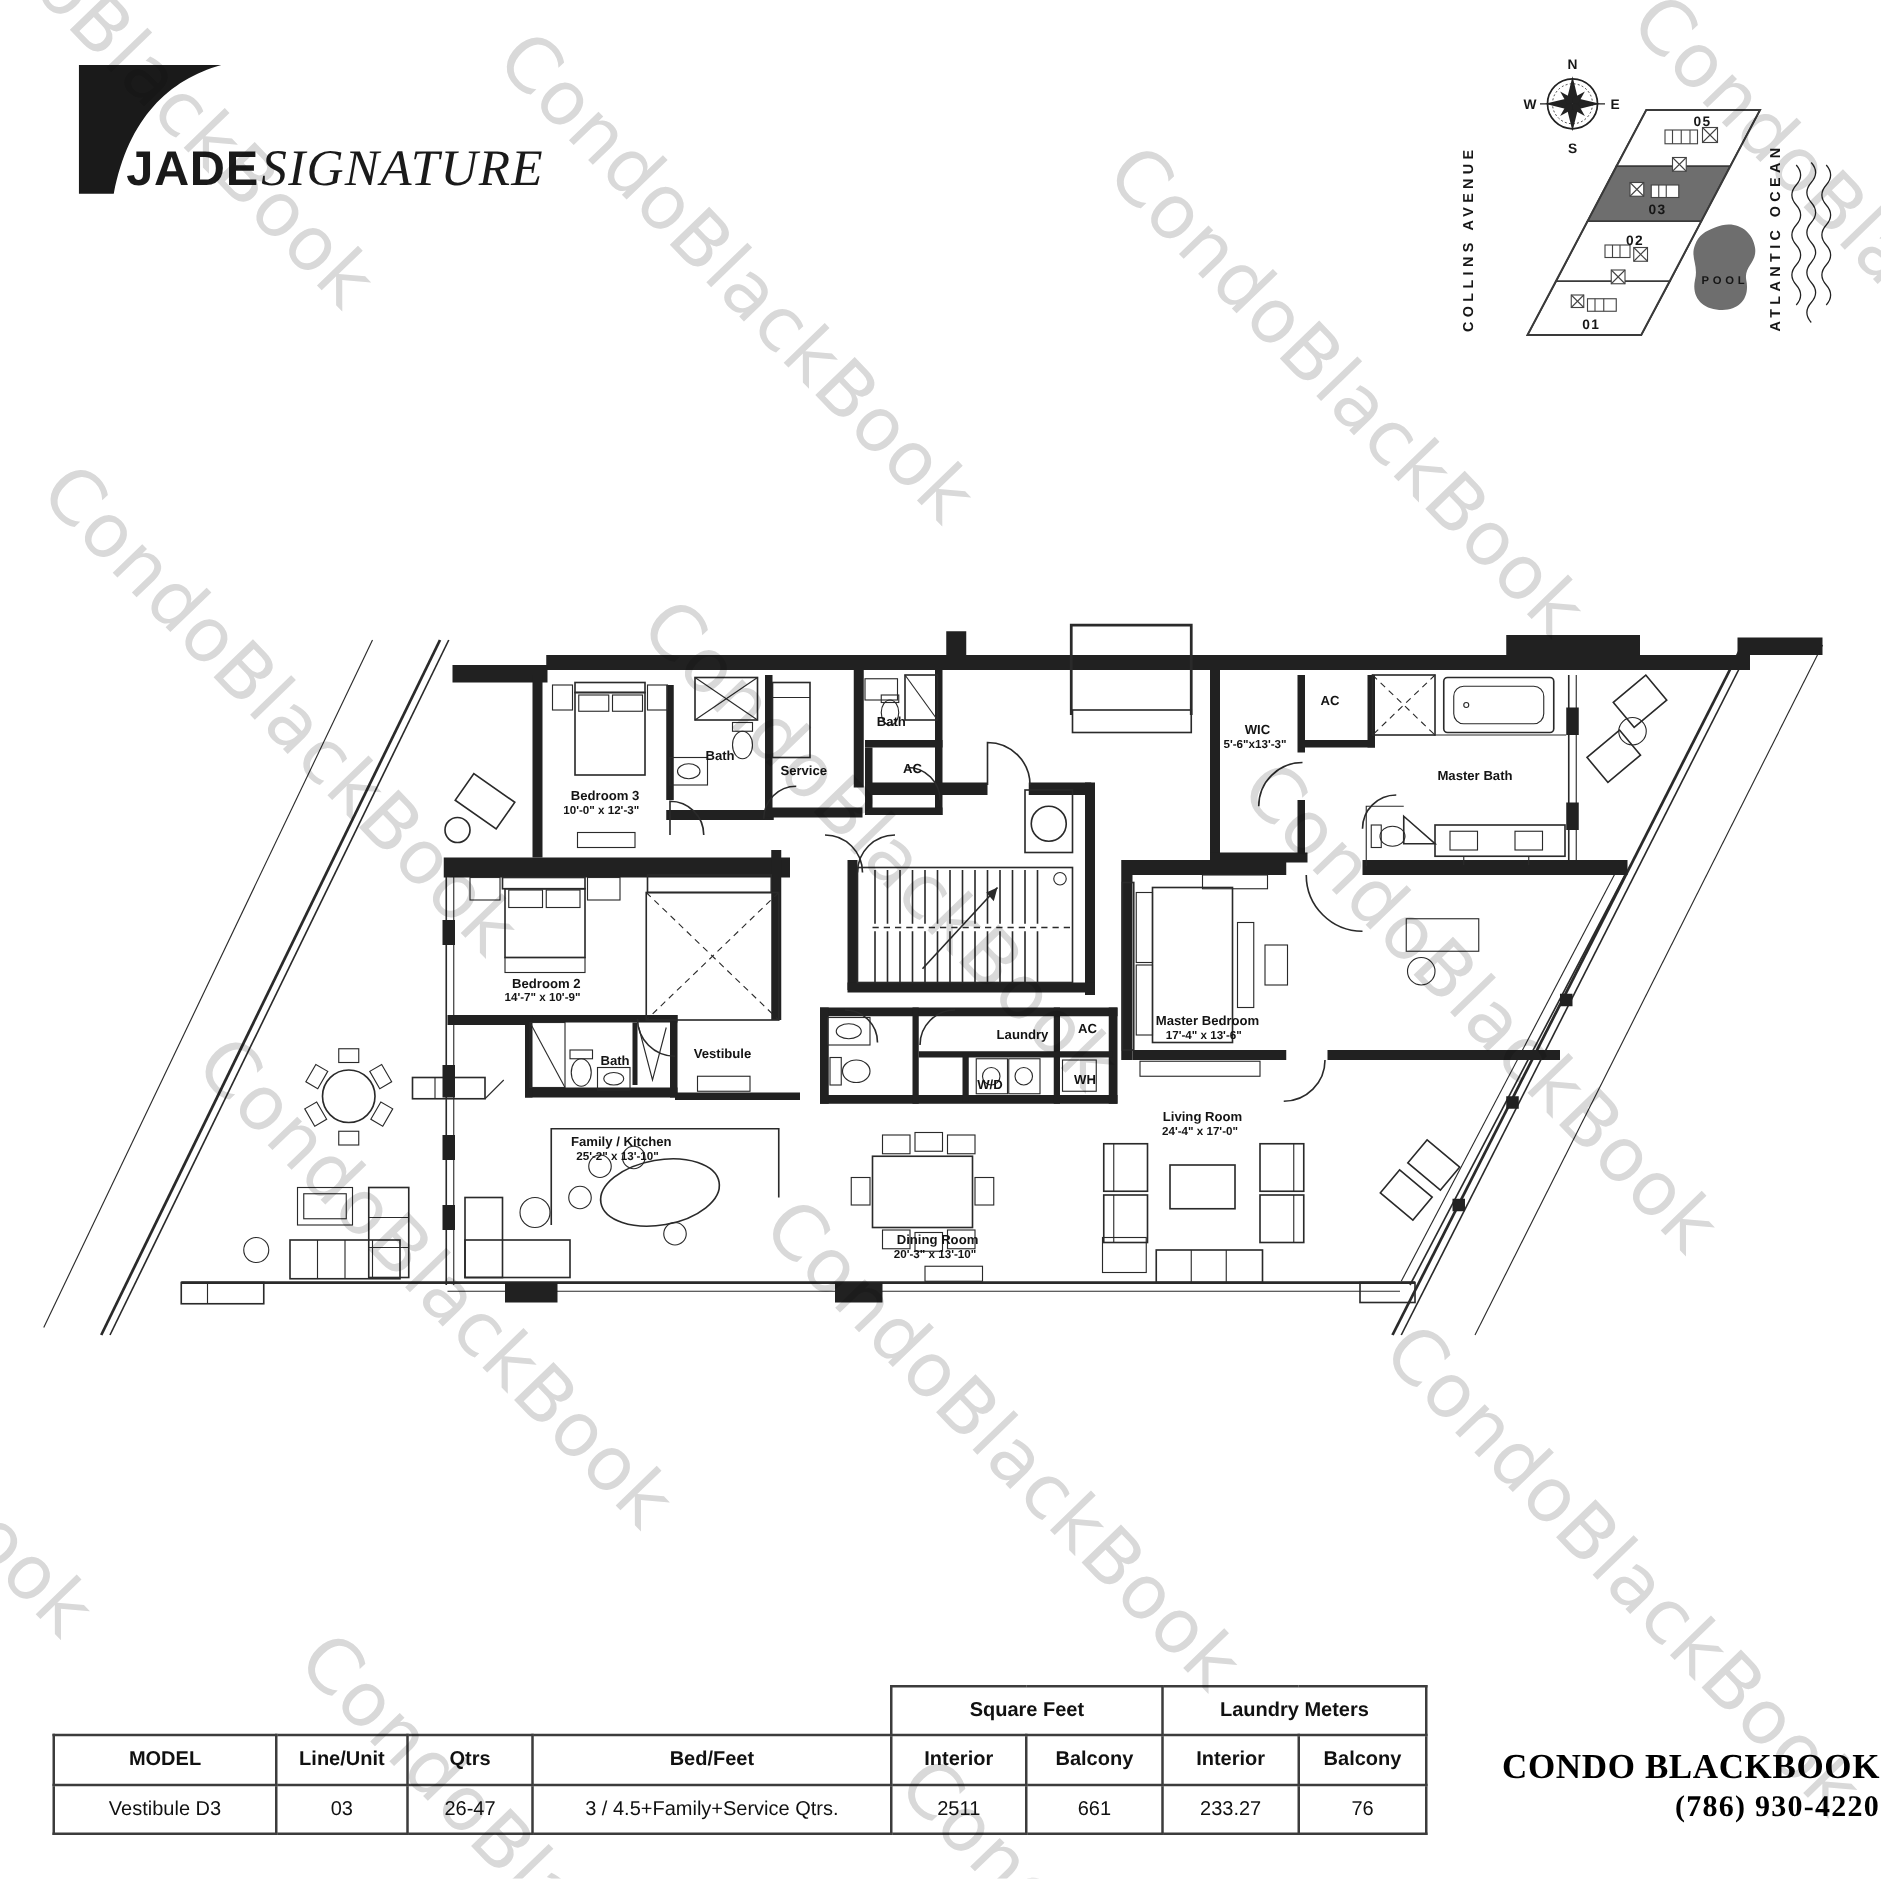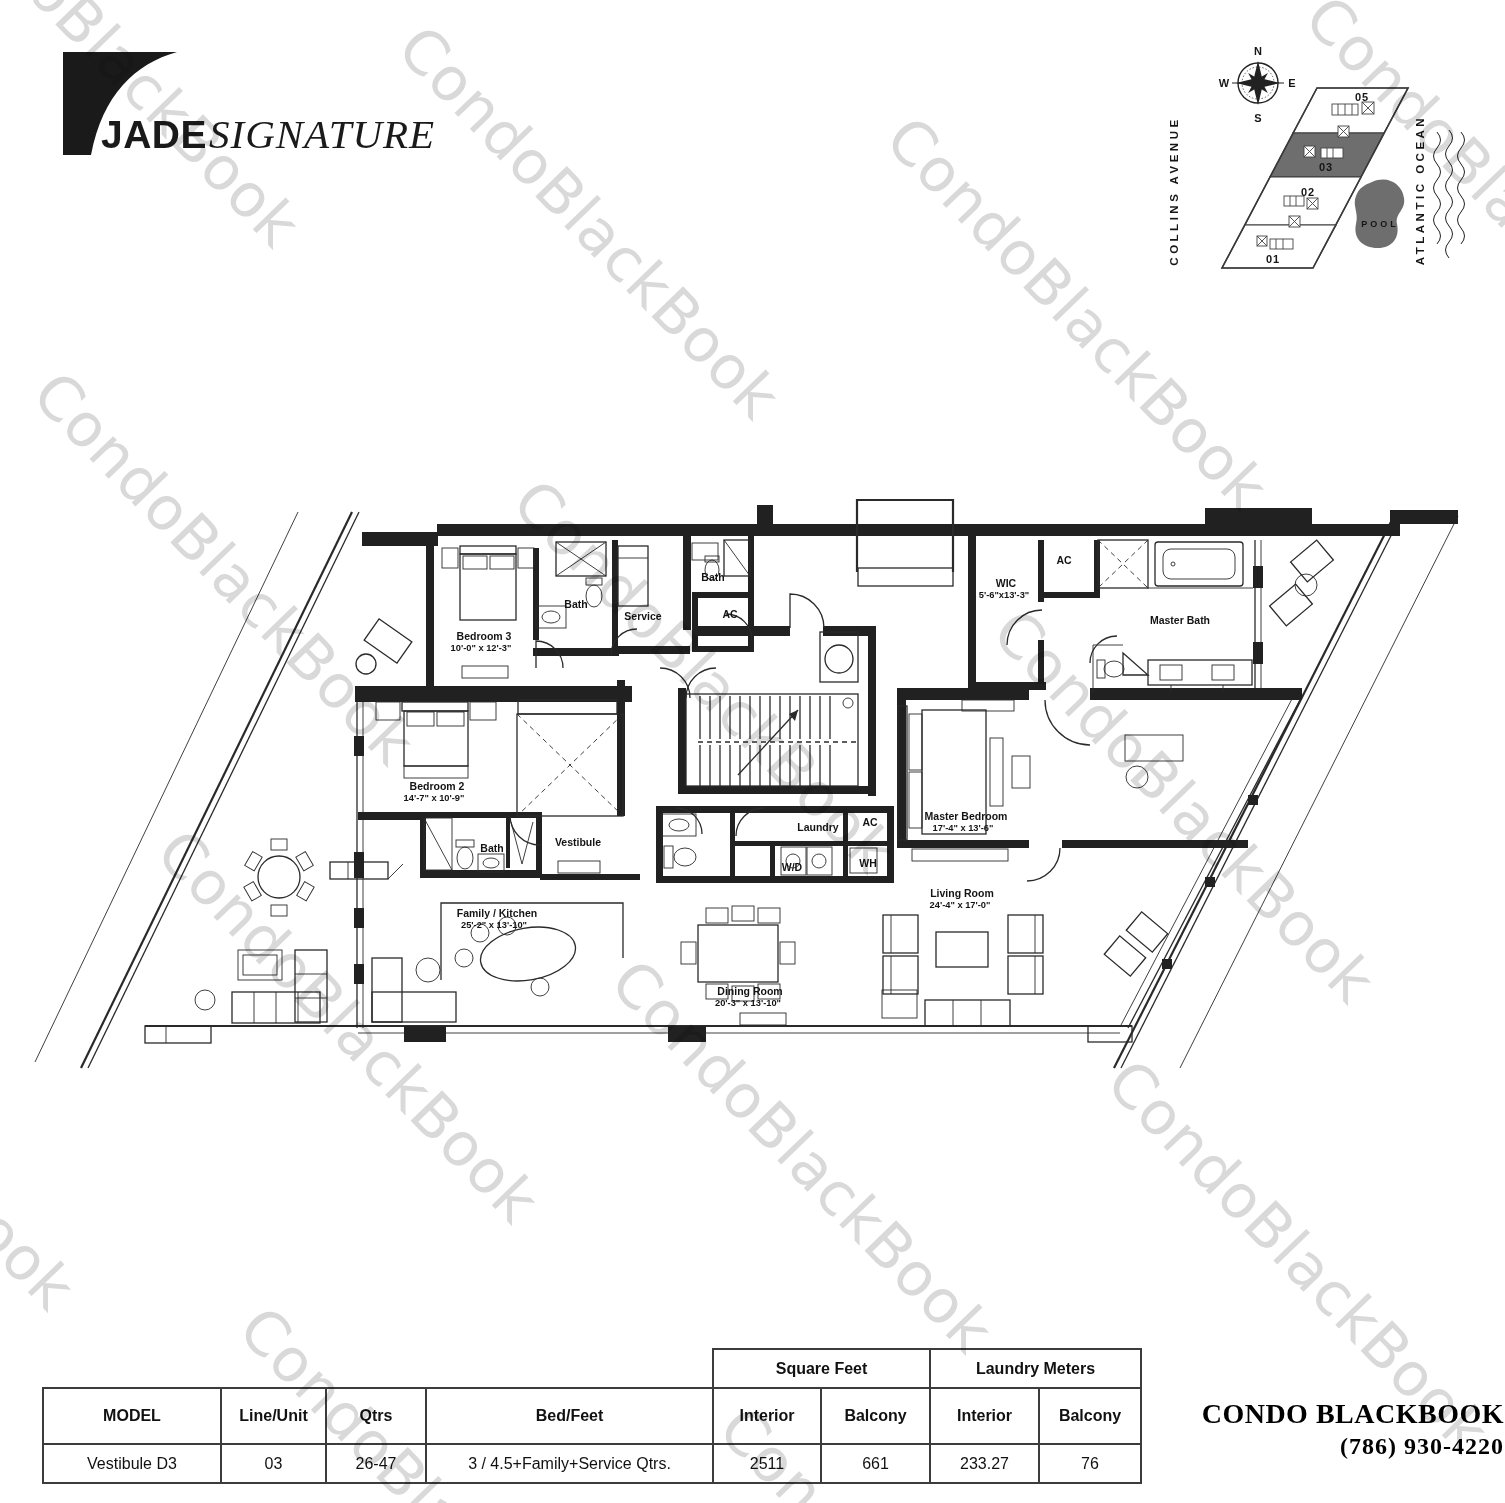--- a/index.html
+++ b/index.html
@@ -486,21 +486,21 @@
         <col style="width:109px">
         <col style="width:109px">
         <col style="width:102px">
     </colgroup>
     <tbody>
         <tr style="height:39px">
       <td class="nob" colspan="4"></td>
       <td class="c hd" colspan="2">Square Feet</td>
       <td class="c hd" colspan="2">Laundry Meters</td>
     </tr>
-    <tr style="height:56px">
+    <tr style="height:40px">
       <td class="c hd">MODEL</td>
       <td class="c hd">Line/Unit</td>
       <td class="c hd">Qtrs</td>
       <td class="c hd">Bed/Feet</td>
       <td class="c hd">Interior</td>
       <td class="c hd">Balcony</td>
       <td class="c hd">Interior</td>
       <td class="c hd">Balcony</td>
     </tr>
     <tr style="height:39px">

